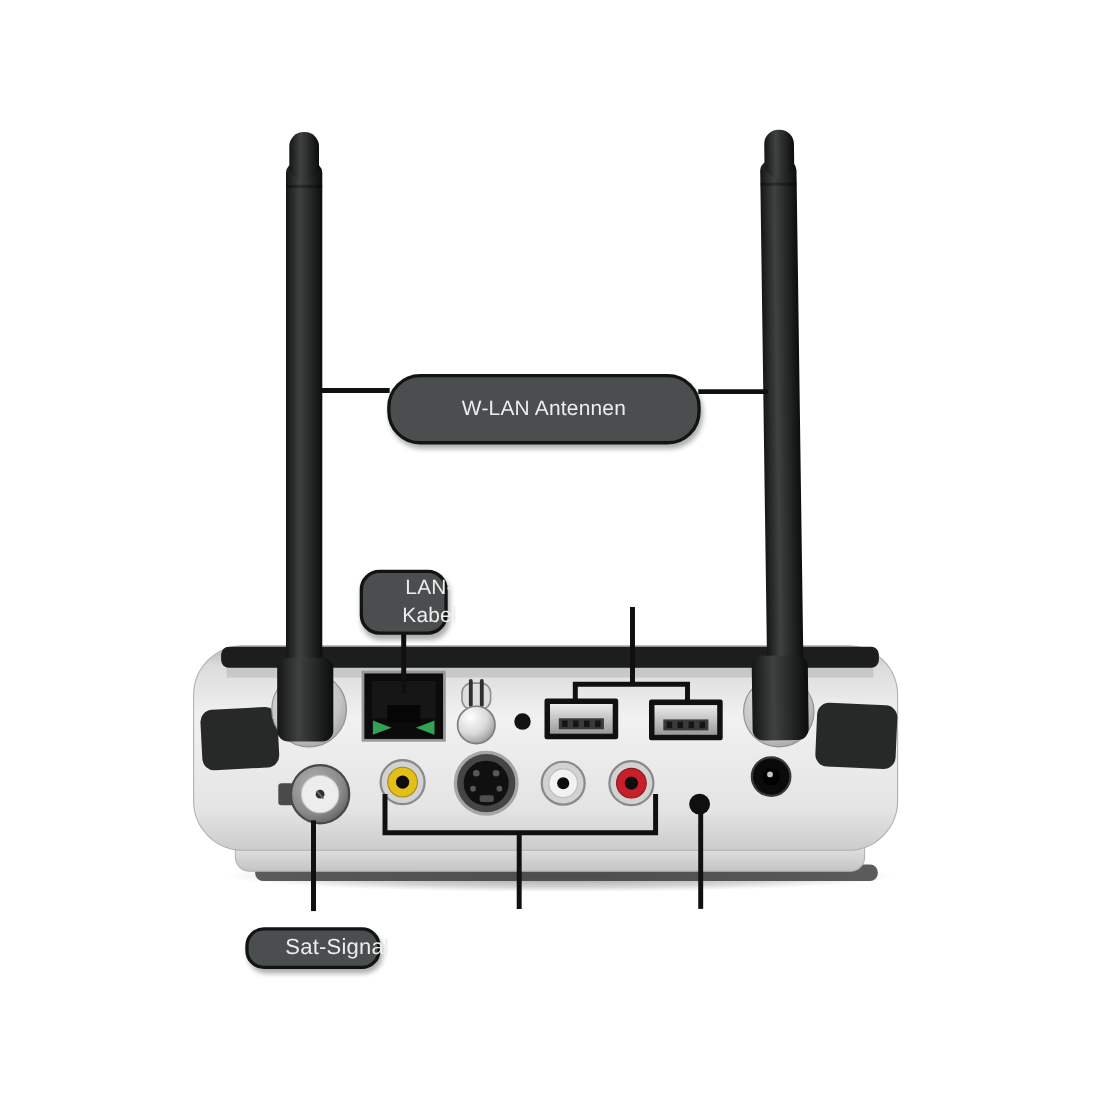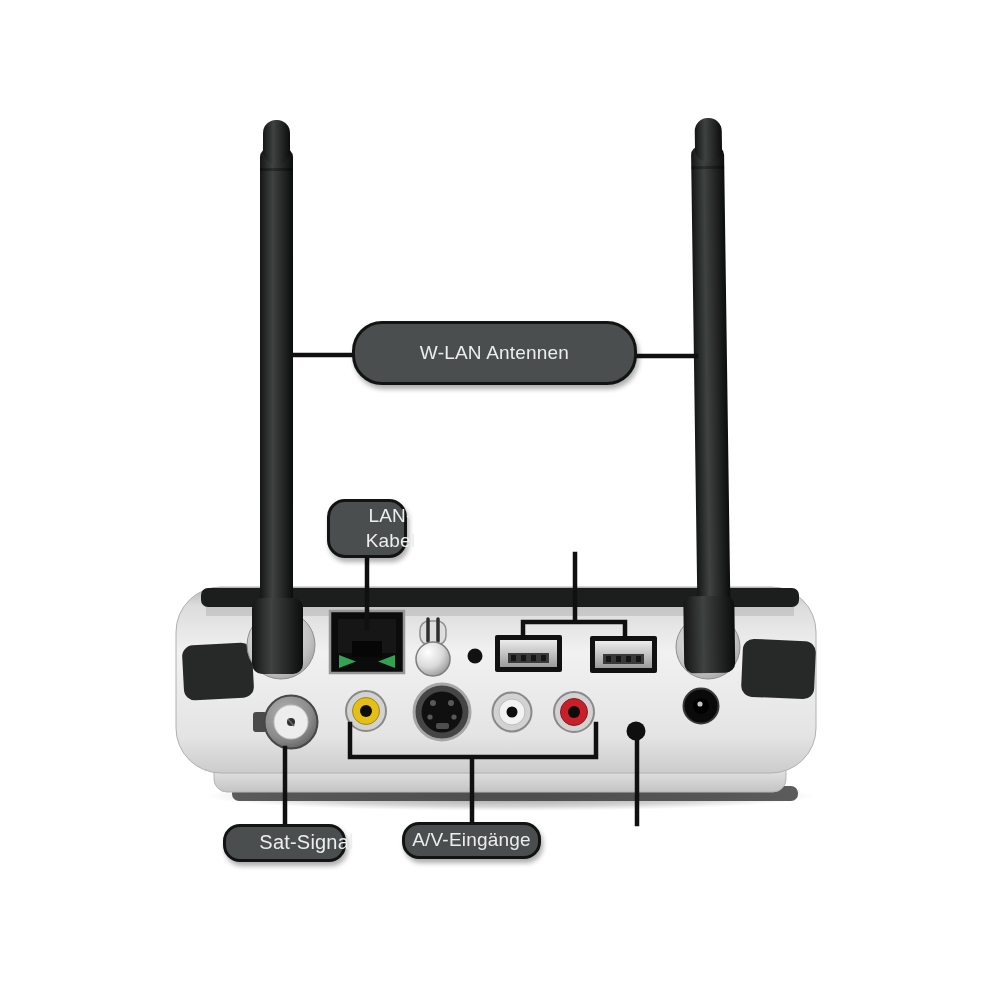--- a/index.html
+++ b/index.html
@@ -11,20 +11,21 @@
   .stage svg { position:absolute; left:0; top:0; width:1000px; height:1000px; }
   .label {
     position:absolute; box-sizing:border-box;
     background:var(--label_bg,#4a4e4f);
     border:3px solid var(--label_border,#121414);
     color:var(--label_text,#eceeee);
     display:flex; flex-direction:column; align-items:center; justify-content:center;
     text-align:center; line-height:1.28;
     box-shadow:2px 4px 5px rgba(0,0,0,0.32);
     letter-spacing:0.2px;
+    margin-top:19px;
   }
   .label span { display:block; white-space:nowrap; }
   .lbl-wlan { left:352px; top:321px; width:285px; height:64px; border-radius:30px; font-size:19px; }
   .lbl-lan  { left:327px; top:499px; width:80px;  height:59px; border-radius:18px; font-size:19px;padding-left:47px; }
   .lbl-usb  { left:487px; top:472px; width:176px; height:84px; border-radius:24px; font-size:19px; }
   .lbl-sat  { left:223px; top:824px; width:123px; height:38px; border-radius:17px; font-size:20px;padding-left:44px; }
   .lbl-av   { left:402px; top:822px; width:139px; height:37px; border-radius:17px; font-size:19px; }
   .lbl-ir   { left:575px; top:822px; width:126px; height:37px; border-radius:17px; font-size:20px; }
 </style>
 </head>
@@ -201,18 +202,15 @@
   <div class="label lbl-lan">
     <span>LAN-</span>
     <span>Kabel</span>
   </div>
 
 
   <div class="label lbl-sat">
     <span>Sat-Signal</span>
   </div>
 
-  <div class="label lbl-av">
-    <span>A/V-Eingänge</span>
-  </div>
 
 
 </div>
 
 </body></html>

